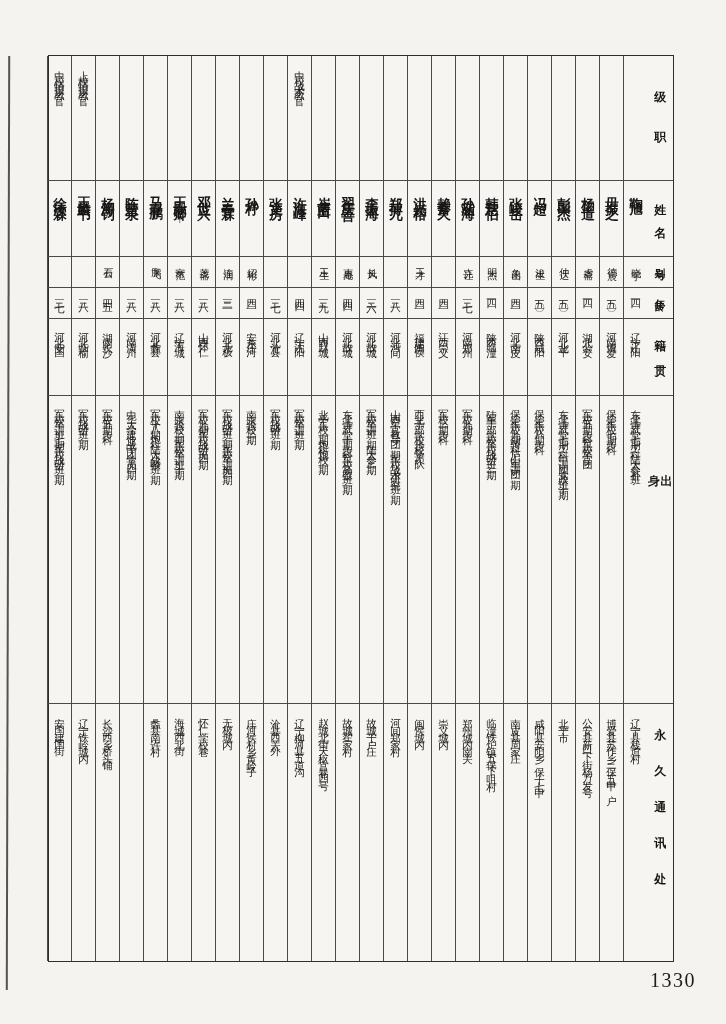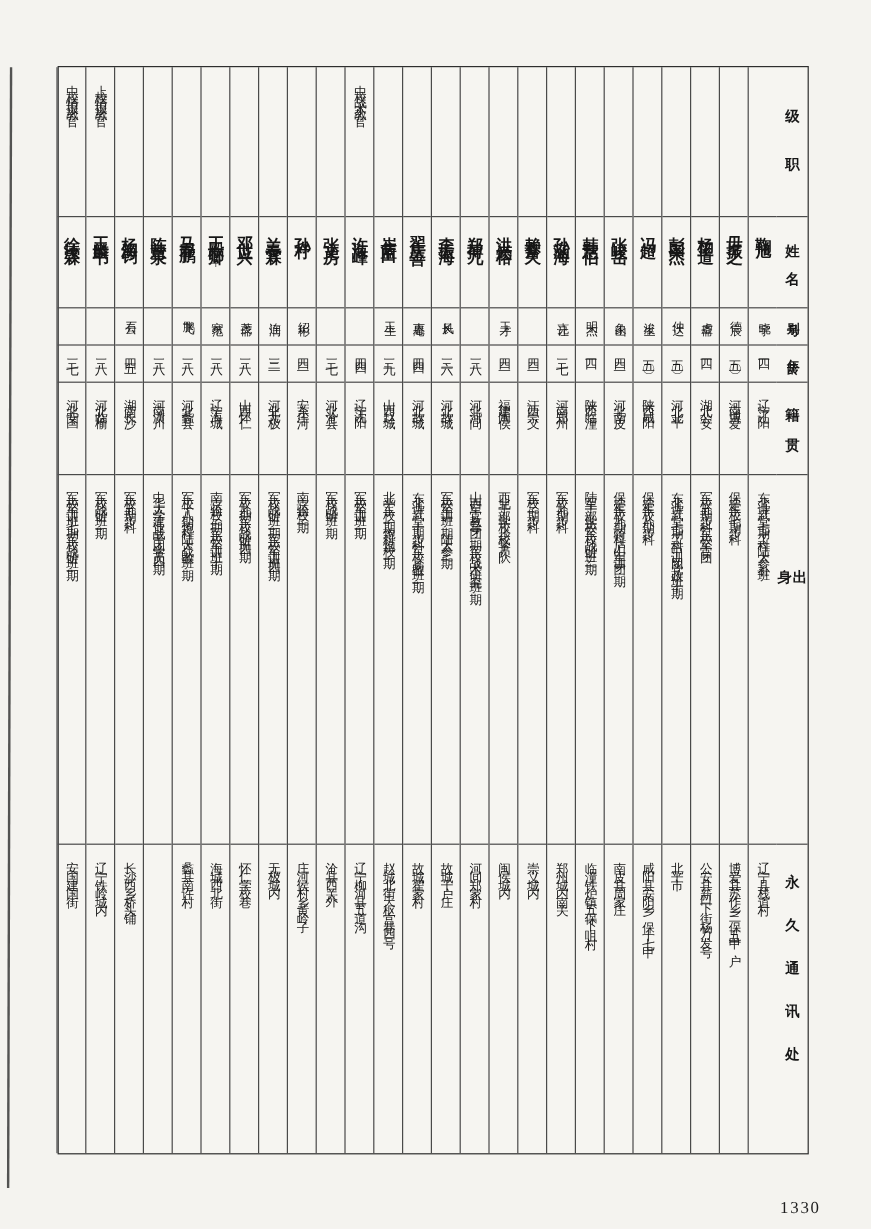--- a/index.html
+++ b/index.html
@@ -54,23 +54,23 @@
   
   .h{font-weight:600;}
   .h-rank{font-size:12px;letter-spacing:42px;padding-top:24px;}
   .h-name{font-size:12px;letter-spacing:22px;padding-top:13px;}
   .h-alias{font-size:10.5px;letter-spacing:2px;padding-top:3px;}
   .h-age{font-size:10.5px;letter-spacing:2px;padding-top:3px;}
   .h-native{font-size:12px;letter-spacing:26px;padding-top:11px;}
   .h-bg{font-size:12px;letter-spacing:120px;padding-top:68px;}
   .h-addr{font-size:12px;letter-spacing:36px;padding-top:14px;}
   .pagenum{
-    position:absolute;left:650px;top:1000px;
+    position:absolute;left:650px;top:969px;
     font-family:"Liberation Serif","DejaVu Serif",serif;
-    font-size:14px;letter-spacing:1.5px;color:#1d1d1d;
+    font-size:20px;letter-spacing:1.5px;color:#1d1d1d;
   }
 </style>
 </head>
 <body>
 
 <div class="scan-edge"></div>
 
 <div class="rtable" id="rtable">
 
   <div class="col header">

